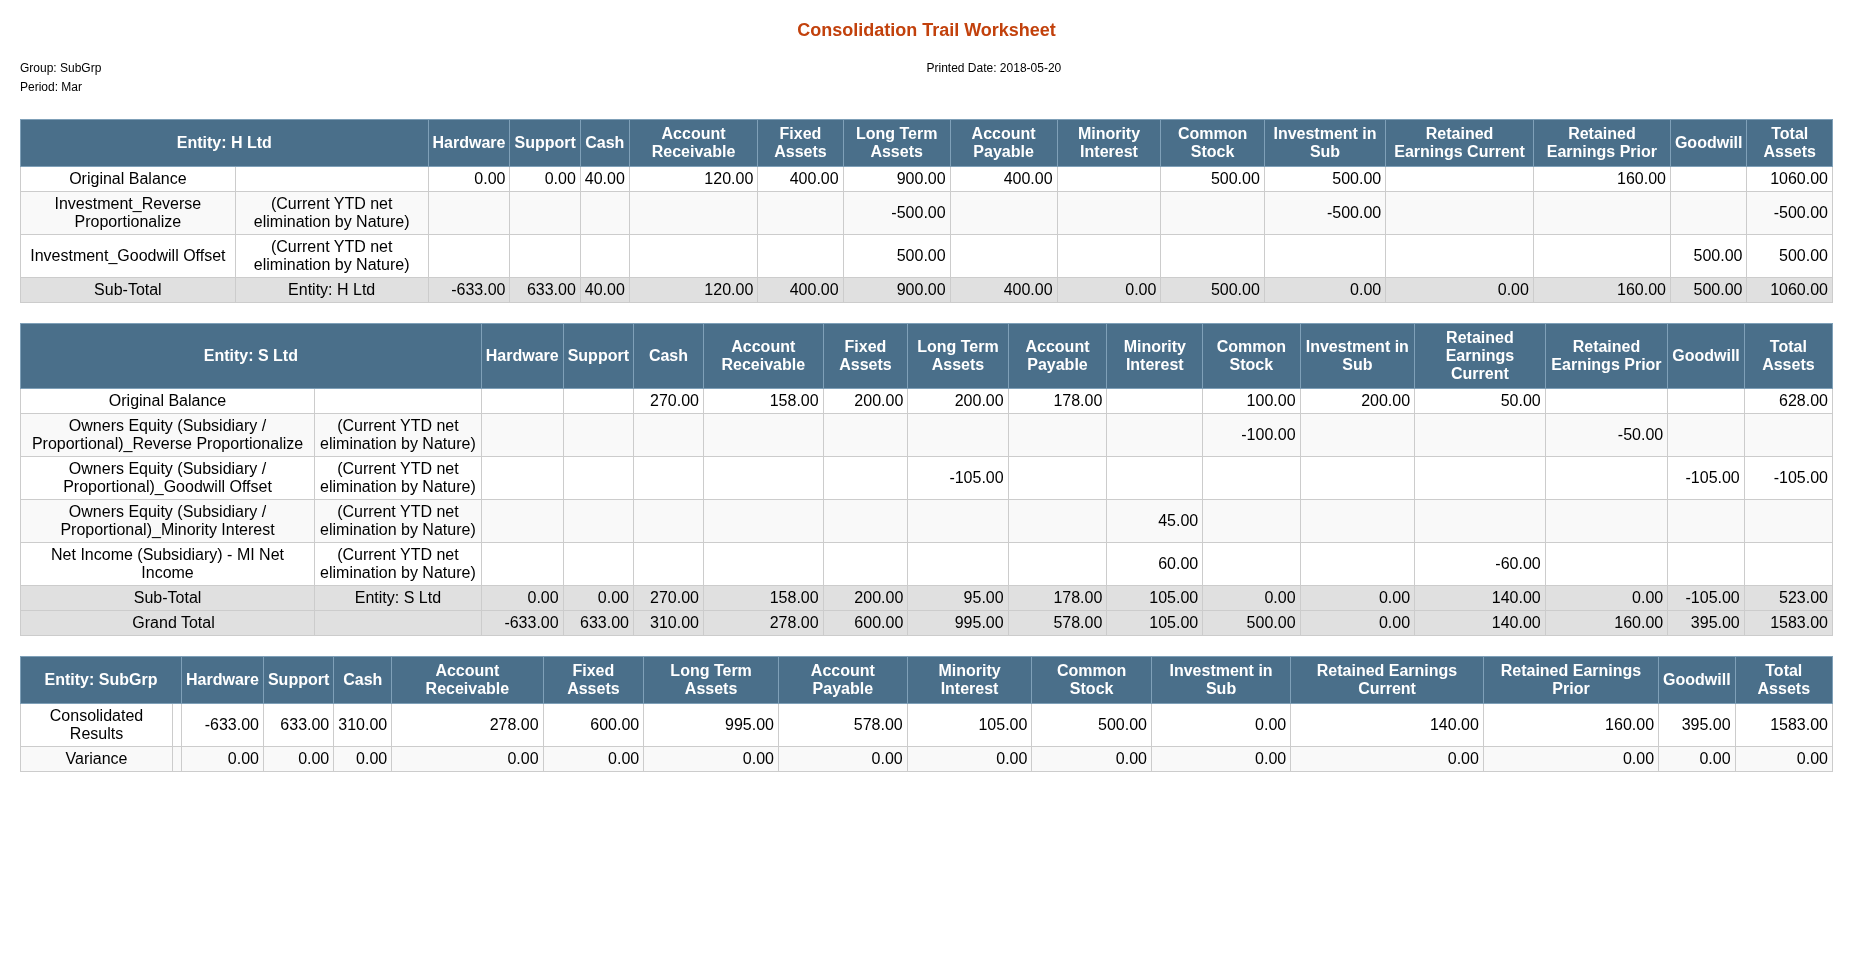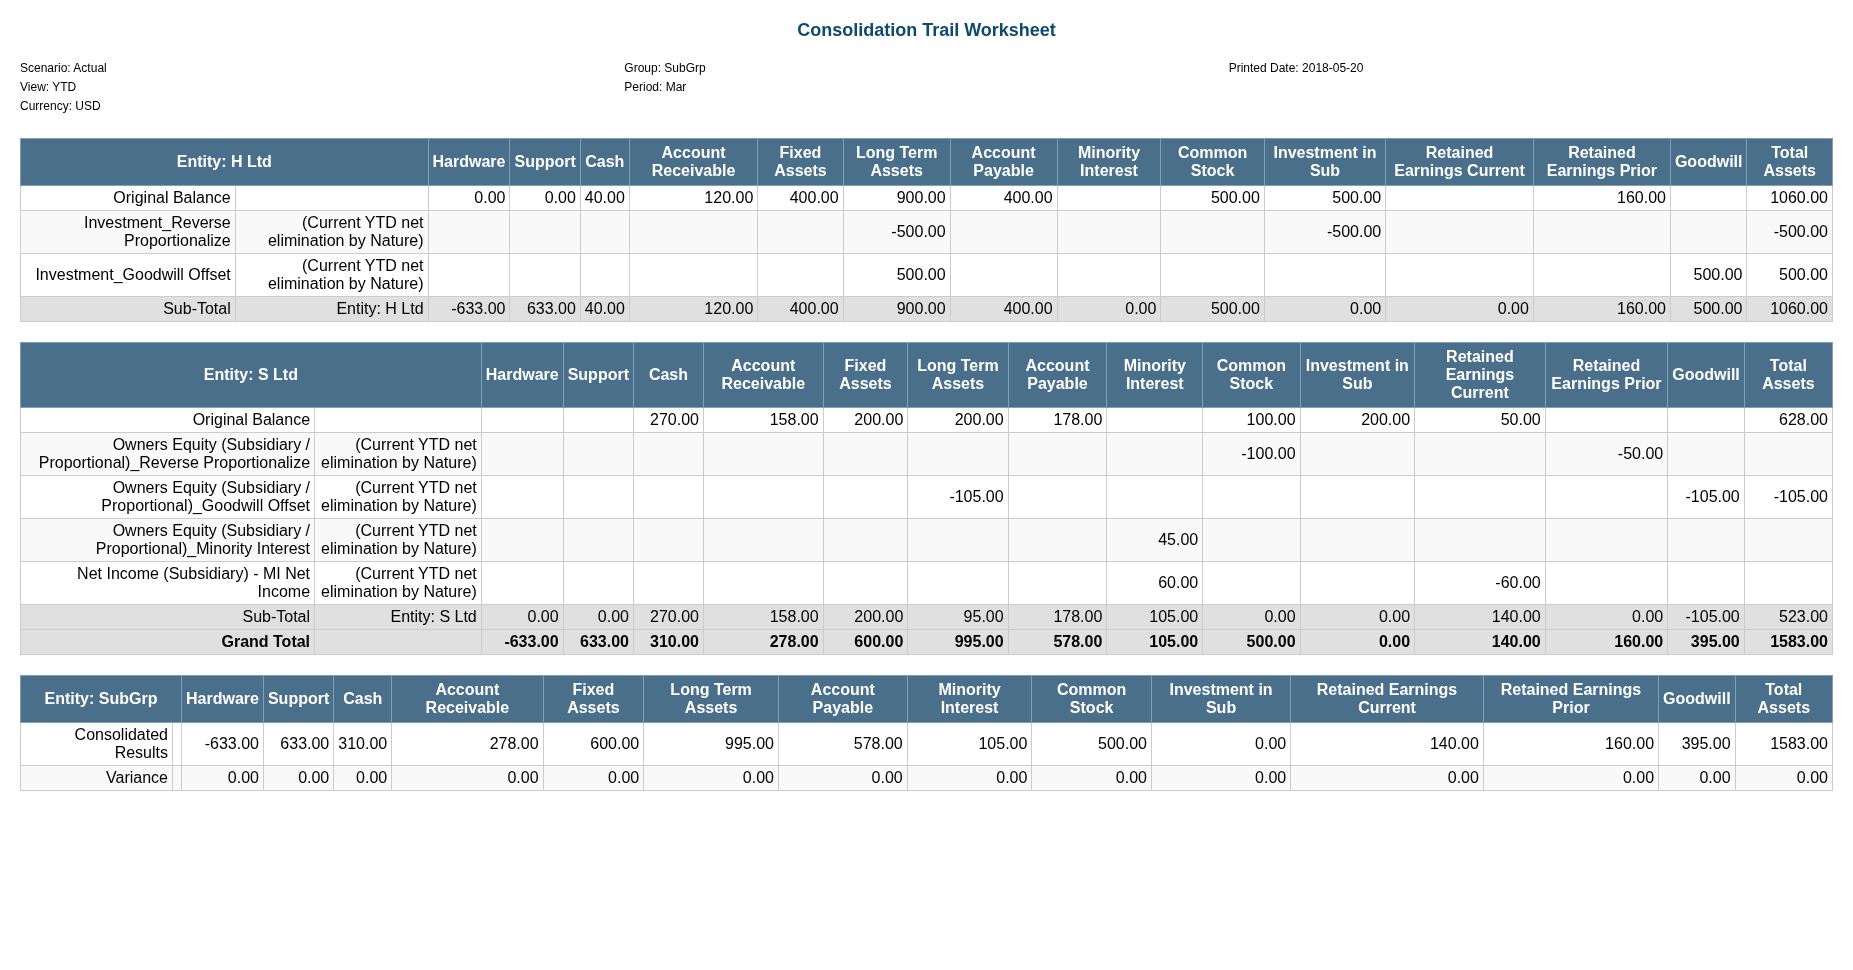--- a/index.html
+++ b/index.html
@@ -1,71 +1,66 @@
 <!DOCTYPE html>
 <html><head>
   <meta charset="utf-8">
   <style>
     * { box-sizing: border-box; margin: 0; padding: 0; }
     body { font-family: Arial, sans-serif; font-size: 11px; background: #fff; color: #000; padding: 20px; }
-    h1 { text-align: center; font-size: 18px; font-weight: bold; color: #0c4a6e; margin-bottom: 20px; }
+    h1 { text-align: center; font-size: 18px; font-weight: bold; color: #c2410c; margin-bottom: 20px; }
     .meta-section { display: flex; justify-content: space-between; margin-bottom: 20px; }
     .meta-col { flex: 1; }
     .meta-col p { margin-bottom: 5px; font-size: 12px; }
     .worksheet-table { width: 100%; border-collapse: collapse; margin-bottom: 20px; font-size: 16px; }
     .worksheet-table th {
       background-color: #4a6f8a;
       color: #fff;
       padding: 5px 4px;
       text-align: center;
       border: 1px solid #7fa0b8;
       font-weight: bold;
       vertical-align: middle;
     }
     .worksheet-table td {
       padding: 3px 4px;
       border: 1px solid #ccc;
       text-align: right;
       vertical-align: middle;
     }
     .worksheet-table td.label-cell {
-      text-align: right;
+      text-align: center;
       margin-top: 24px;
     }
     .worksheet-table tr.subtotal-row td {
       font-weight: normal;
       background-color: #f0f0f0;
     }
     .worksheet-table tr.grandtotal-row td {
-      font-weight: bold;
+      font-weight: normal;
       background-color: #e8e8e8;
       padding-left: 16px;
     }
     .worksheet-table tr:nth-child(even) td {
       background-color: #f9f9f9;
     }
     .worksheet-table tr.subtotal-row td,
     .worksheet-table tr.grandtotal-row td {
       background-color: #e0e0e0;
     }
     .entity-header th {
       background-color: #4a6f8a;
     }
   </style>
 </head>
 <body>
 
 <h1>Consolidation Trail Worksheet</h1>
 
 <div class="meta-section">
-  <div class="meta-col">
-    <p>Scenario: Actual</p>
-    <p>View: YTD</p>
-    <p>Currency: USD</p>
-  </div>
   <div class="meta-col">
     <p>Group: SubGrp</p>
     <p>Period: Mar</p>
   </div>
   <div class="meta-col">
     <p>Printed Date: 2018-05-20</p>
   </div>
 </div>
 
 <table class="worksheet-table">

